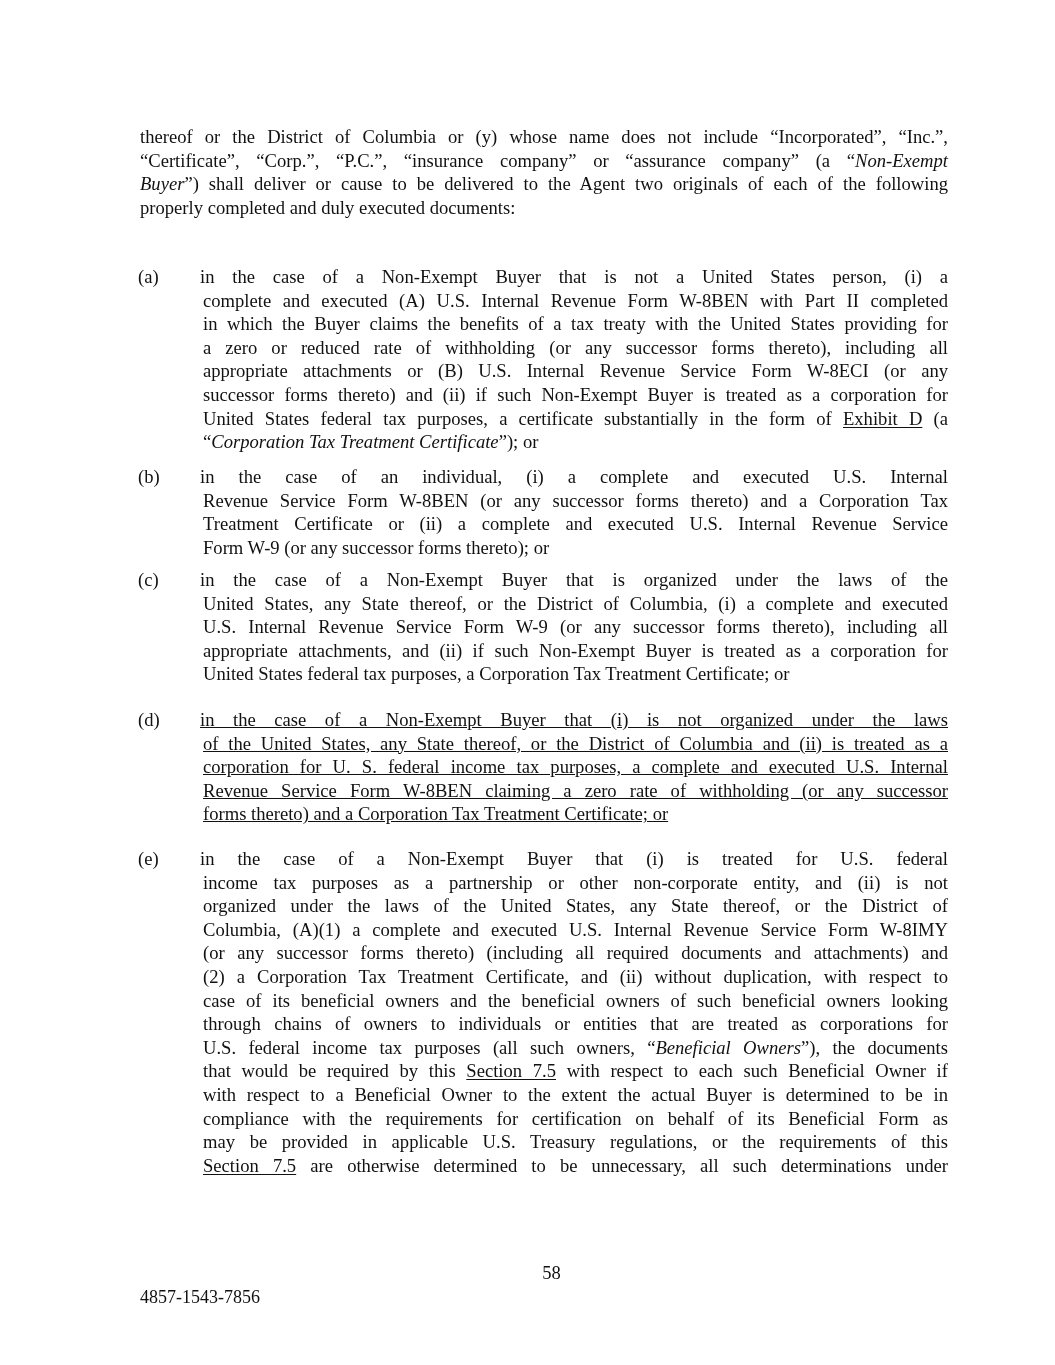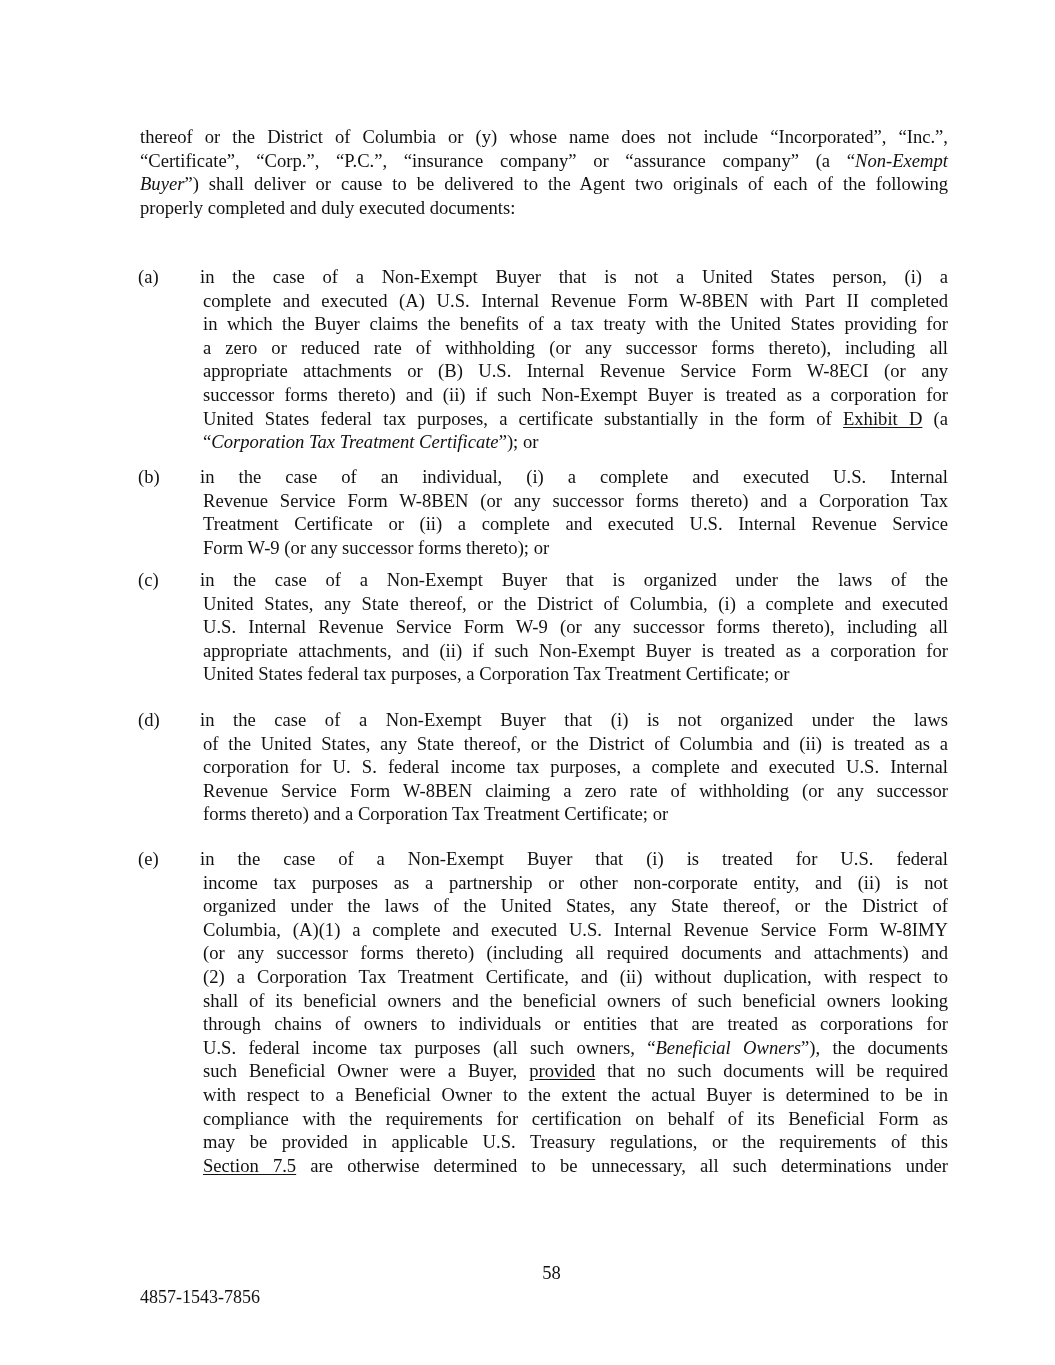--- a/index.html
+++ b/index.html
@@ -9,21 +9,21 @@
     .block { position: absolute; }
     .line { height: 23.6px; line-height: 23.6px; font-size: 18.6px;
             text-align: justify; text-align-last: justify; white-space: nowrap;
             display: block; overflow: visible; }
     .line.last { text-align-last: left; }
     .intro { left: 124px; top: 125px; width: 808px; }
     .item { left: 187px; width: 745px; }
     .item-a { top: 265px; }
     .item-b { top: 453px; margin-top: 12px; }
     .item-c { top: 568px; }
-    .item-d { top: 708px; }
+    .item-d { top: 708px; text-decoration: underline; }
     .item-e { top: 847px; }
     .first { text-align-last: justify; }
     .label { display: inline-block; width: 62px; padding-left: 61px; text-align: left; }
     i { font-style: italic; }
     u { text-decoration: underline; text-underline-offset: 2px; }
     .page-number { position: absolute; left: 0; width: 1055px; top: 1262px;
                    text-align: center; font-size: 18.6px; padding-left: 8px; }
     .doc-id { position: absolute; left: 124px; top: 1287px; font-size: 18px; }
   </style>
 </head>
@@ -82,24 +82,24 @@
 
   <div class="block item item-e">
     <div class="line first" style="margin-left:-126px; width:871px; position:relative;">
       <span class="label">(e)</span><span>in the case of a Non-Exempt Buyer that (i) is treated for U.S. federal</span>
     </div>
     <div class="line"><span>income tax purposes as a partnership or other non-corporate entity, and (ii) is not</span></div>
     <div class="line"><span>organized under the laws of the United States, any State thereof, or the District of</span></div>
     <div class="line"><span>Columbia, (A)(1) a complete and executed U.S. Internal Revenue Service Form W-8IMY</span></div>
     <div class="line"><span>(or any successor forms thereto) (including all required documents and attachments) and</span></div>
     <div class="line"><span>(2) a Corporation Tax Treatment Certificate, and (ii) without duplication, with respect to</span></div>
-    <div class="line"><span>shall of its beneficial owners and the beneficial owners of such beneficial owners looking</span></div>
+    <div class="line"><span>case of its beneficial owners and the beneficial owners of such beneficial owners looking</span></div>
     <div class="line"><span>through chains of owners to individuals or entities that are treated as corporations for</span></div>
     <div class="line"><span>U.S. federal income tax purposes (all such owners, “</span><i>Beneficial Owners</i><span>”), the documents</span></div>
-    <div class="line"><span>such Beneficial Owner were a Buyer, </span><u>provided</u><span> that no such documents will be required</span></div>
+    <div class="line"><span>that would be required by this </span><u>Section 7.5</u><span> with respect to each such Beneficial Owner if</span></div>
     <div class="line"><span>with respect to a Beneficial Owner to the extent the actual Buyer is determined to be in</span></div>
     <div class="line"><span>compliance with the requirements for certification on behalf of its Beneficial Form as</span></div>
     <div class="line"><span>may be provided in applicable U.S. Treasury regulations, or the requirements of this</span></div>
     <div class="line"><u>Section 7.5</u><span> are otherwise determined to be unnecessary, all such determinations under</span></div>
   </div>
 
   <div class="page-number">58</div>
   <div class="doc-id">4857-1543-7856</div>
 </div>
 

